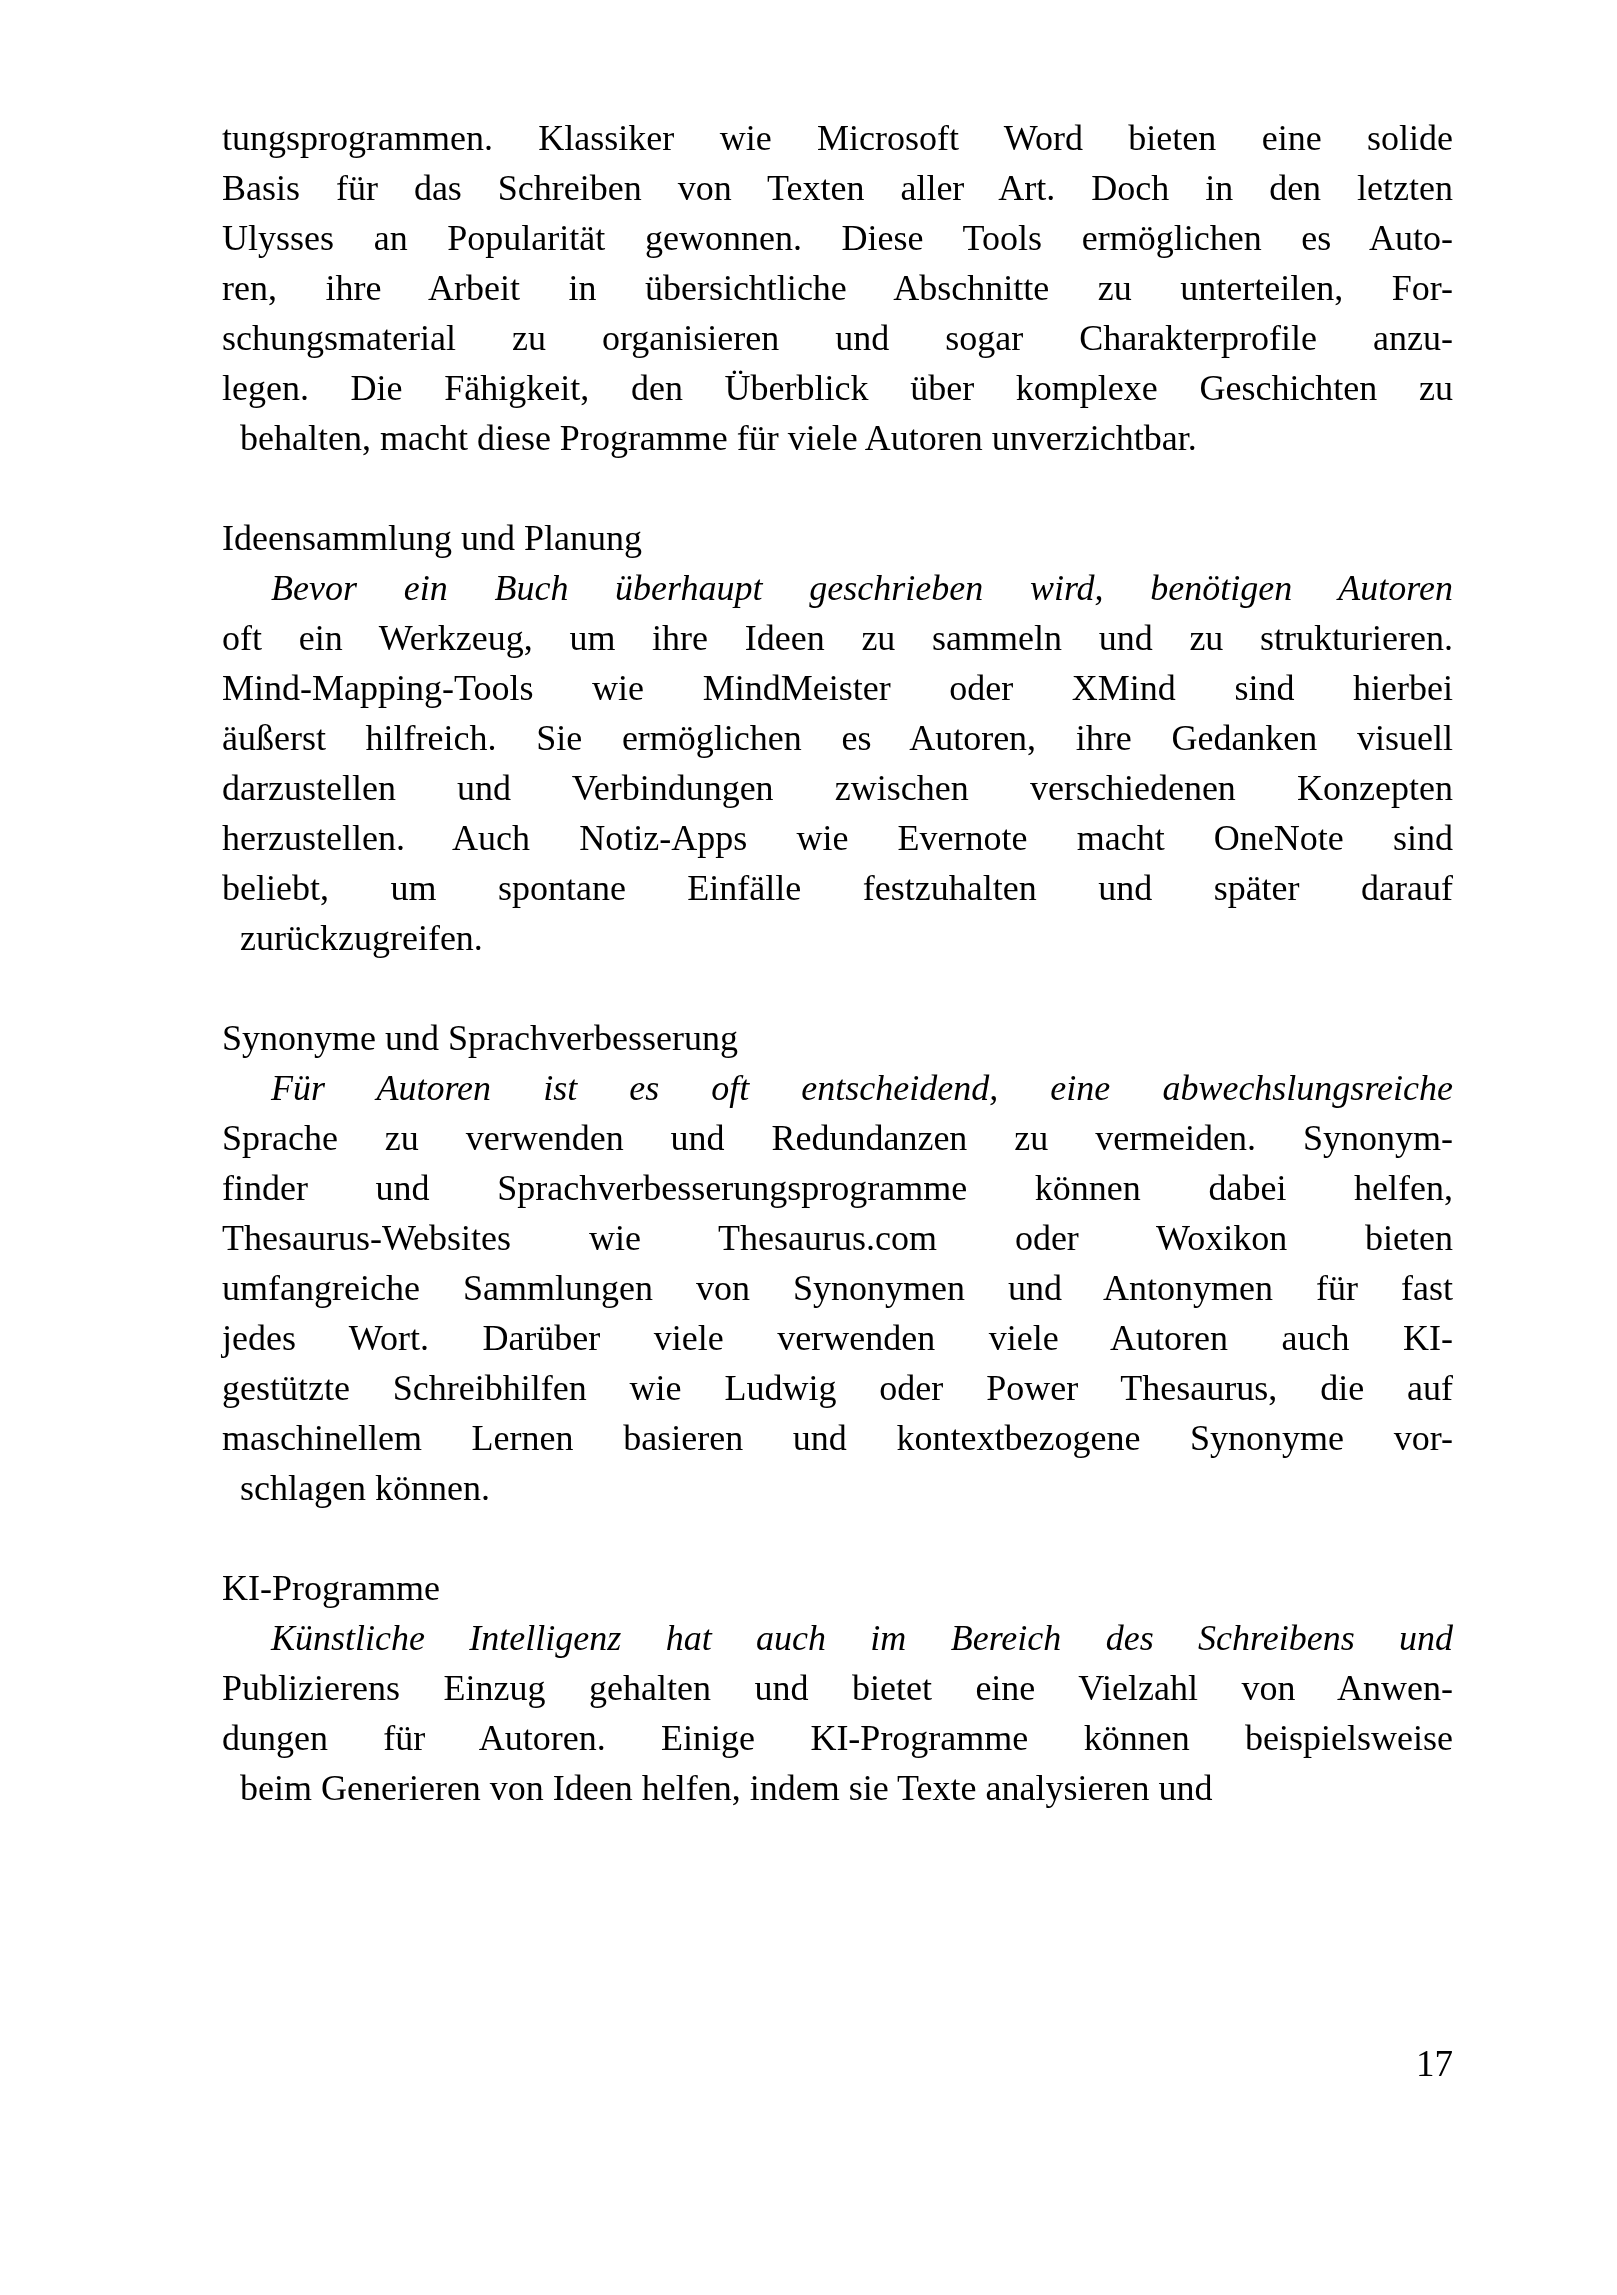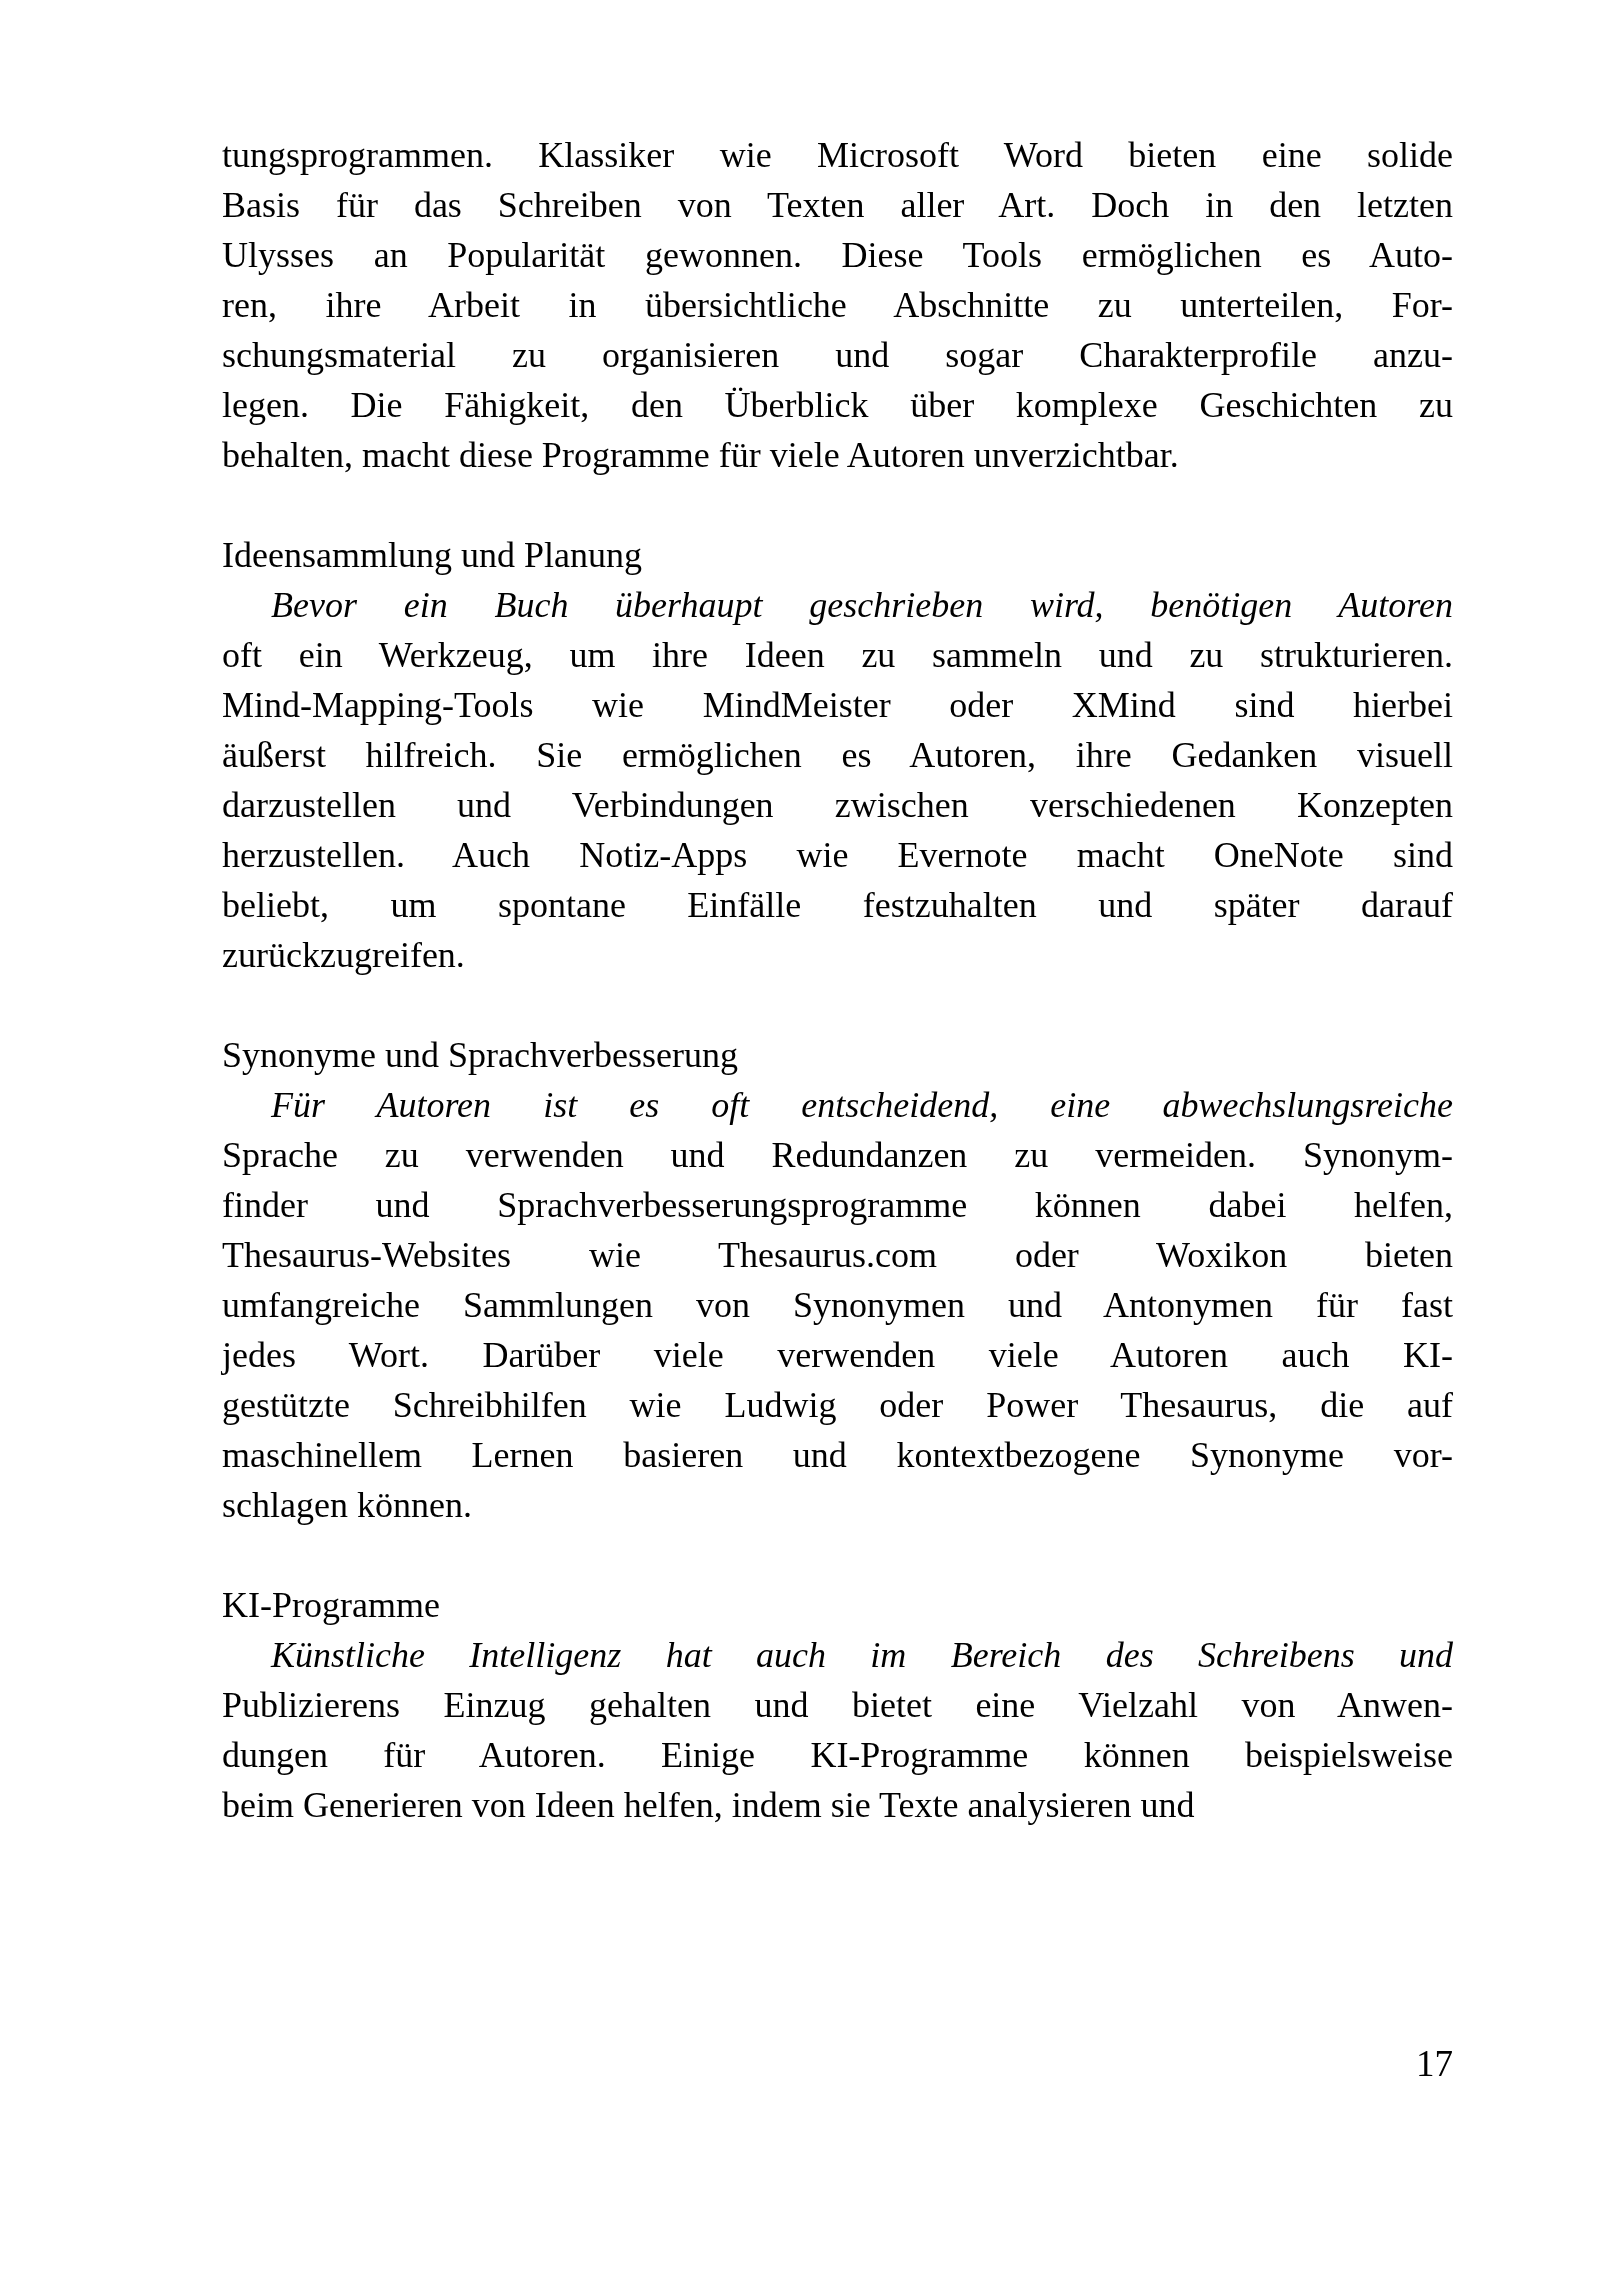--- a/index.html
+++ b/index.html
@@ -11,33 +11,34 @@
     position: relative;
     width: 1618px;
     height: 2295px;
     overflow: hidden;
     color: #000000;
     font-family: "Liberation Serif", "DejaVu Serif", serif;
   }
   .text-block {
     position: absolute;
     left: 222px;
-    top: 130px;
+    top: 113px;
     width: 1231px;
   }
   .line {
     font-size: 36px;
     line-height: 50px;
     height: 50px;
     text-align: justify;
     text-align-last: justify;
   }
   .line.lastline {
     text-align: right;
     text-align-last: left;
+    margin-left: 18px;
   }
   .line.indent {
     padding-left: 49px;
     font-style: italic;
   }
   .line.heading {
     text-align: right;
     text-align-last: left;
     margin-top: 50px;
   }

